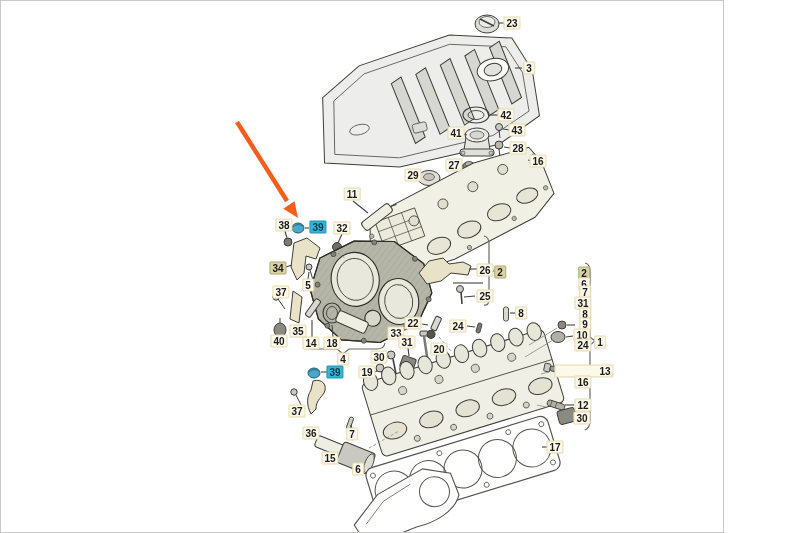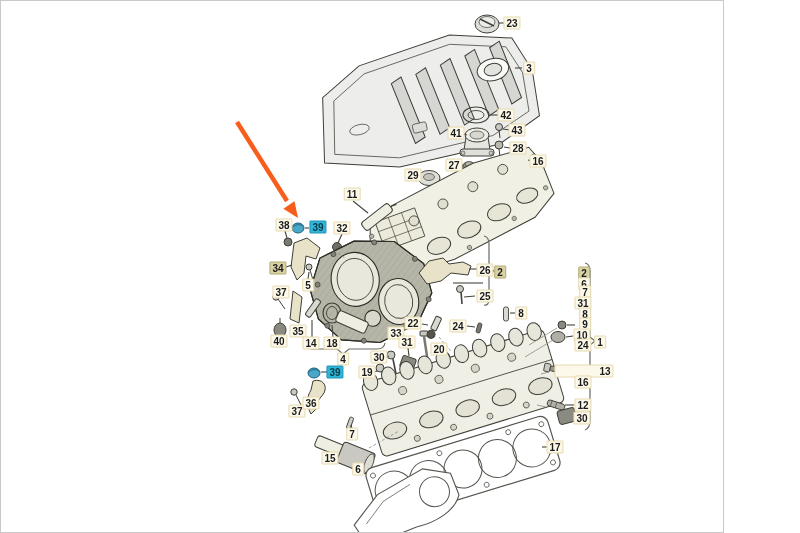--- a/index.html
+++ b/index.html
@@ -389,21 +389,21 @@
       <span class="callout" style="left: 310px; top: 342px;">14</span>
       <span class="callout" style="left: 331px; top: 342px;">18</span>
       <span class="callout" style="left: 348px; top: 332px; margin-left: 47px;">33</span>
       <span class="callout" style="left: 342px; top: 358px;">4</span>
       <span class="callout" style="left: 412px; top: 322px;">22</span>
       <span class="callout" style="left: 406px; top: 341px;">31</span>
       <span class="callout" style="left: 378px; top: 356px;">30</span>
       <span class="callout" style="left: 366px; top: 371px;">19</span>
       <span class="callout cyan" style="left: 334px; top: 371px;">39</span>
       <span class="callout" style="left: 296px; top: 410px;">37</span>
-      <span class="callout" style="left: 310px; top: 402px;">36</span>
+      <span class="callout" style="left: 310px; top: 432px;">36</span>
       <span class="callout" style="left: 351px; top: 433px;">7</span>
       <span class="callout" style="left: 329px; top: 457px;">15</span>
       <span class="callout" style="left: 357px; top: 468px;">6</span>
       <span class="callout" style="left: 438px; top: 348px;">20</span>
       <span class="callout" style="left: 457px; top: 325px;">24</span>
       <span class="callout" style="left: 520px; top: 312px;">8</span>
       <span class="callout" style="left: 484px; top: 269px;">26</span>
       <span class="callout tan" style="left: 499px; top: 271px;">2</span>
       <span class="callout" style="left: 484px; top: 295px;">25</span>
       <span class="callout tan" style="left: 583px; top: 272px;">2</span>

